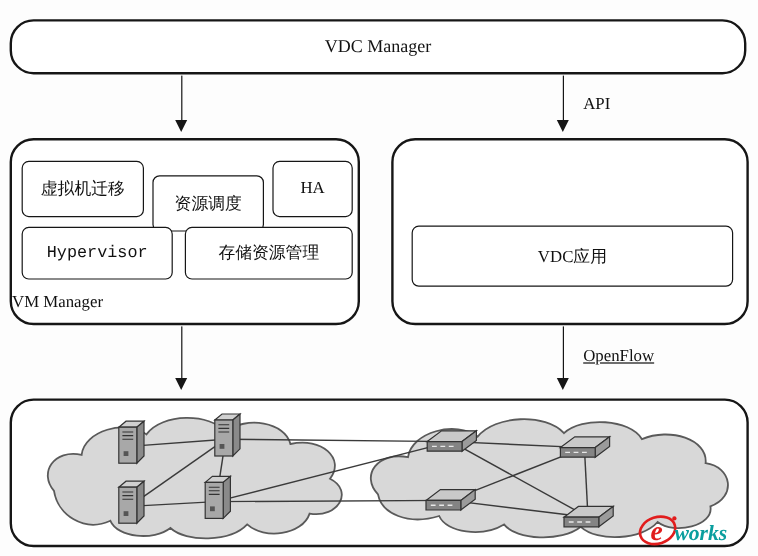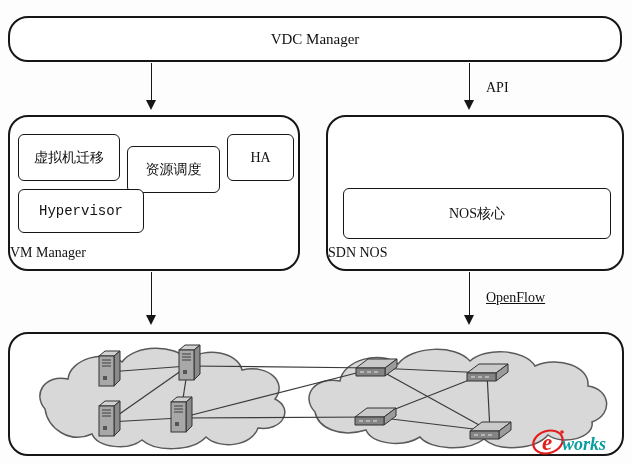--- a/index.html
+++ b/index.html
@@ -41,26 +41,26 @@
 
   <div class="arrow arrow-1"></div>
   <div class="arrow arrow-2"></div>
   <div class="float-label api-label">API</div>
 
   <div class="box vm-container">
     <div class="module" style="left:8px;top:17px;width:102px;height:47px;">虚拟机迁移</div>
     <div class="module" style="left:117px;top:17px;width:93px;height:47px;margin-top:12px;">资源调度</div>
     <div class="module" style="left:217px;top:17px;width:67px;height:47px;">HA</div>
     <div class="module" style="left:8px;top:72px;width:126px;height:44px;font-family:Liberation Mono, monospace;">Hypervisor</div>
+    <div class="module" style="left:144px;top:72px;width:140px;height:44px;">存储资源管理</div>
     <div class="group-label">VM Manager</div>
   </div>
 
   <div class="box sdn-container">
-    <div class="module" style="left:15px;top:71px;width:268px;height:51px;">NOS核心</div>
-    <div class="group-label">SDN NOS</div>
+    <div class="module" style="left:15px;top:71px;width:268px;height:51px;">VDC应用</div>
   </div>
 
   <div class="arrow arrow-3"></div>
   <div class="arrow arrow-4"></div>
   <div class="float-label openflow-label">OpenFlow</div>
 
   <div class="box infra">
     <svg viewBox="0 0 612 120">
       <defs>
         <g id="srv">

